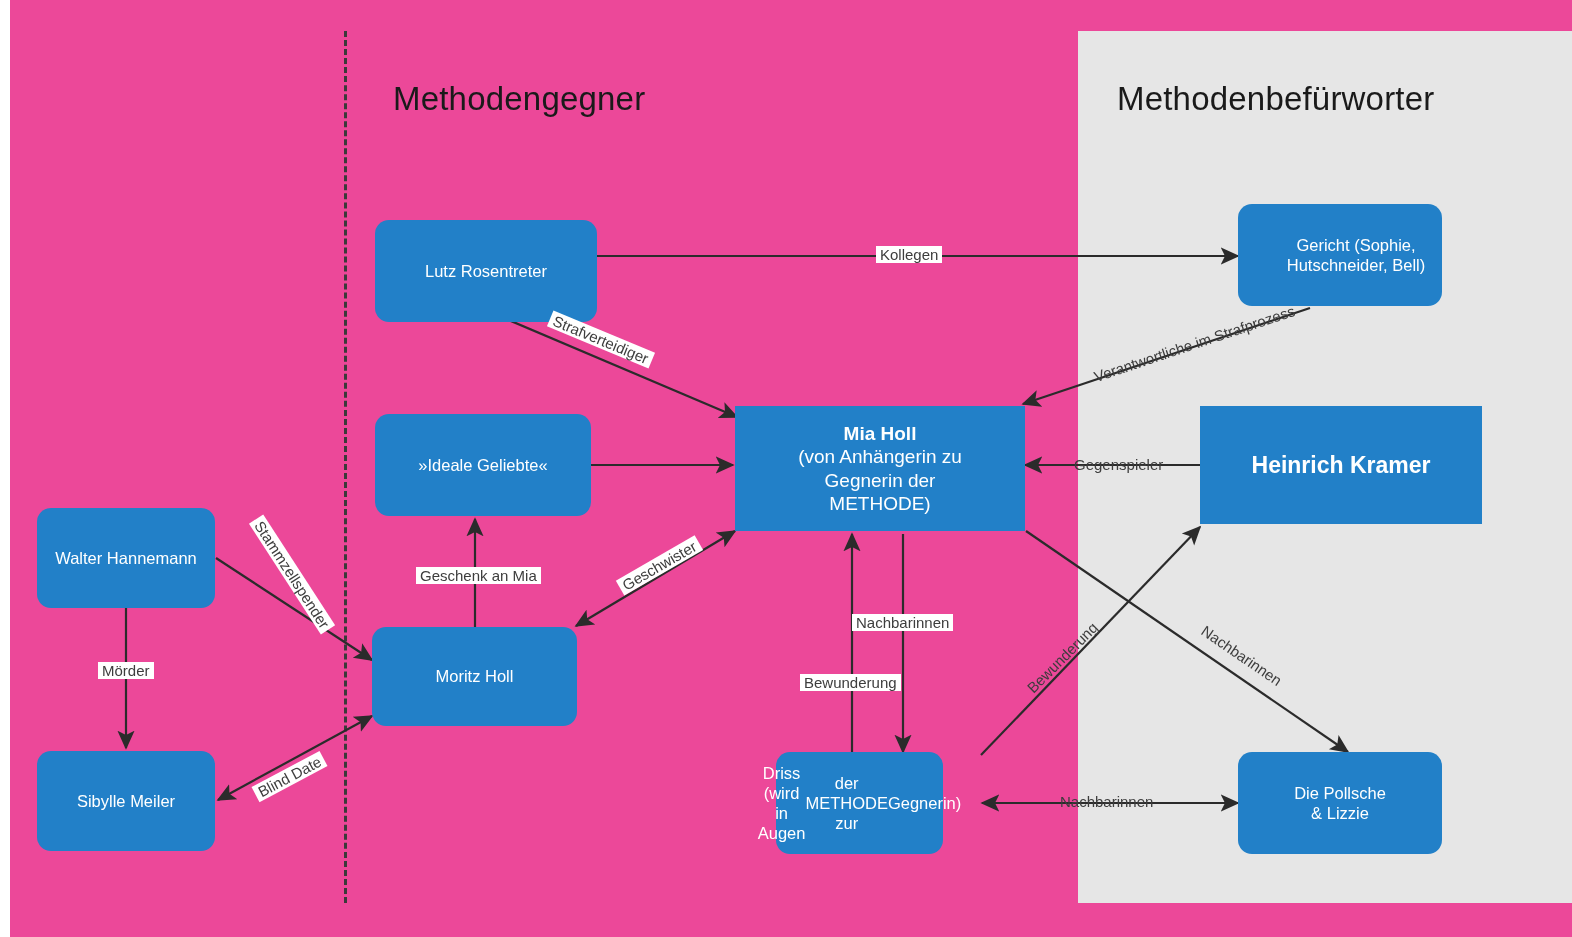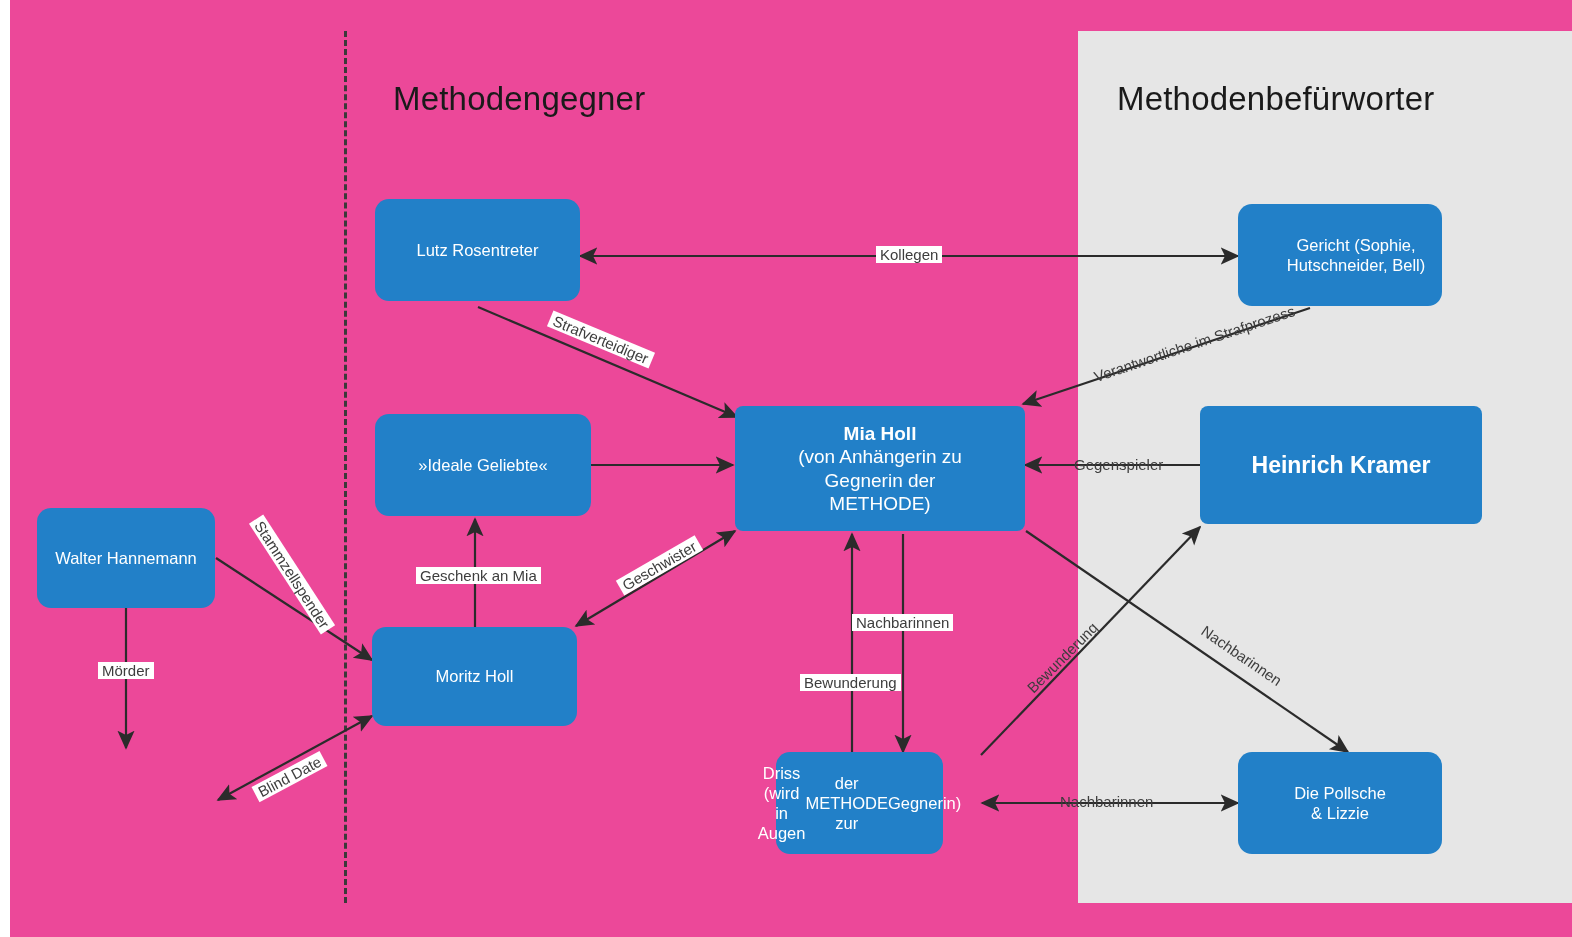--- a/index.html
+++ b/index.html
@@ -5,21 +5,21 @@
   html,body{margin:0;padding:0;background:#ffffff;}
   body{font-family:"Liberation Sans", sans-serif;}
   #stage{position:relative;width:1572px;height:937px;background:#ec4899;overflow:hidden;margin-left:10px;}
   #gray-panel{position:absolute;left:1068px;top:31px;width:504px;height:872px;background:#e6e6e6;}
   #divider{position:absolute;left:334px;top:31px;width:0;height:872px;border-left:3px dashed #3a3a3a;}
   .region-title{position:absolute;font-size:33px;color:#1a1a1a;white-space:nowrap;font-weight:400;letter-spacing:.2px;}
   #title-gegner{left:383px;top:80px;}
   #title-befuerworter{left:1107px;top:80px;}
   .node{position:absolute;background:#2280c8;color:#ffffff;display:flex;align-items:center;justify-content:center;text-align:center;line-height:1.22;font-size:16.5px;box-sizing:border-box;padding:4px 8px;}
   .node.rounded{border-radius:14px;}
-  .node.sharp{border-radius:8px;}
+  .node.sharp{border-radius:0;}
   .node.bold{font-weight:bold;font-size:23px;}
   .node.big{font-size:19px;}
   #svg-edges{position:absolute;left:0;top:0;width:1572px;height:937px;overflow:visible;pointer-events:none;}
   .edge-line{stroke:#2b2b2b;stroke-width:2.2px;fill:none;}
   .edge-label{position:absolute;font-size:15px;color:#3d3d3d;white-space:nowrap;transform-origin:50% 50%;}
   .edge-label.plain{background:#ffffff;padding:0 4px;}
   .edge-label.ongray{background:transparent;padding:0 4px;}
 </style>
 </head>
 <body>
@@ -66,21 +66,21 @@
 
     <line class="edge-line" x1="893" y1="534" x2="893" y2="752" marker-end="url(#ah)"></line>
 
     <line class="edge-line" x1="971" y1="755" x2="1190" y2="527" marker-end="url(#ah)"></line>
 
     <line class="edge-line" x1="1016" y1="531" x2="1338" y2="752" marker-end="url(#ah)"></line>
 
     <line class="edge-line" x1="1228" y1="803" x2="972" y2="803" marker-end="url(#ah)" marker-start="url(#ah-start)"></line>
   </svg>
 
-  <div class="node rounded" style="left:365px;top:199px;width:205px;height:102px;padding-left:8px;">
+  <div class="node rounded" style="left:365px;top:220px;width:222px;height:102px;padding-left:8px;">
     <span>Lutz Rosentreter</span>
   </div>
 
   <div class="node rounded" style="left:1228px;top:204px;width:204px;height:102px;flex-direction:column;padding-left:40px;">
     <span>Gericht (Sophie,</span>
     <span>Hutschneider, Bell)</span>
   </div>
 
   <div class="node rounded" style="left:365px;top:414px;width:216px;height:102px;">
     <span>»Ideale Geliebte«</span>
@@ -98,20 +98,23 @@
   </div>
 
   <div class="node rounded" style="left:27px;top:508px;width:178px;height:100px;">
     <span>Walter Hannemann</span>
   </div>
 
   <div class="node rounded" style="left:362px;top:627px;width:205px;height:99px;">
     <span>Moritz Holl</span>
   </div>
 
+  <div class="node rounded" style="left:27px;top:751px;width:178px;height:100px;">
+    <span>Sibylle Meiler</span>
+  </div>
 
   <div class="node rounded" style="left:766px;top:752px;width:167px;height:102px;flex-direction:row;">
     <span>Driss (wird in Augen</span>
     <span>der METHODE zur</span>
     <span>Gegnerin)</span>
   </div>
 
   <div class="node rounded" style="left:1228px;top:752px;width:204px;height:102px;flex-direction:column;">
     <span>Die Pollsche</span>
     <span>&amp; Lizzie</span>

